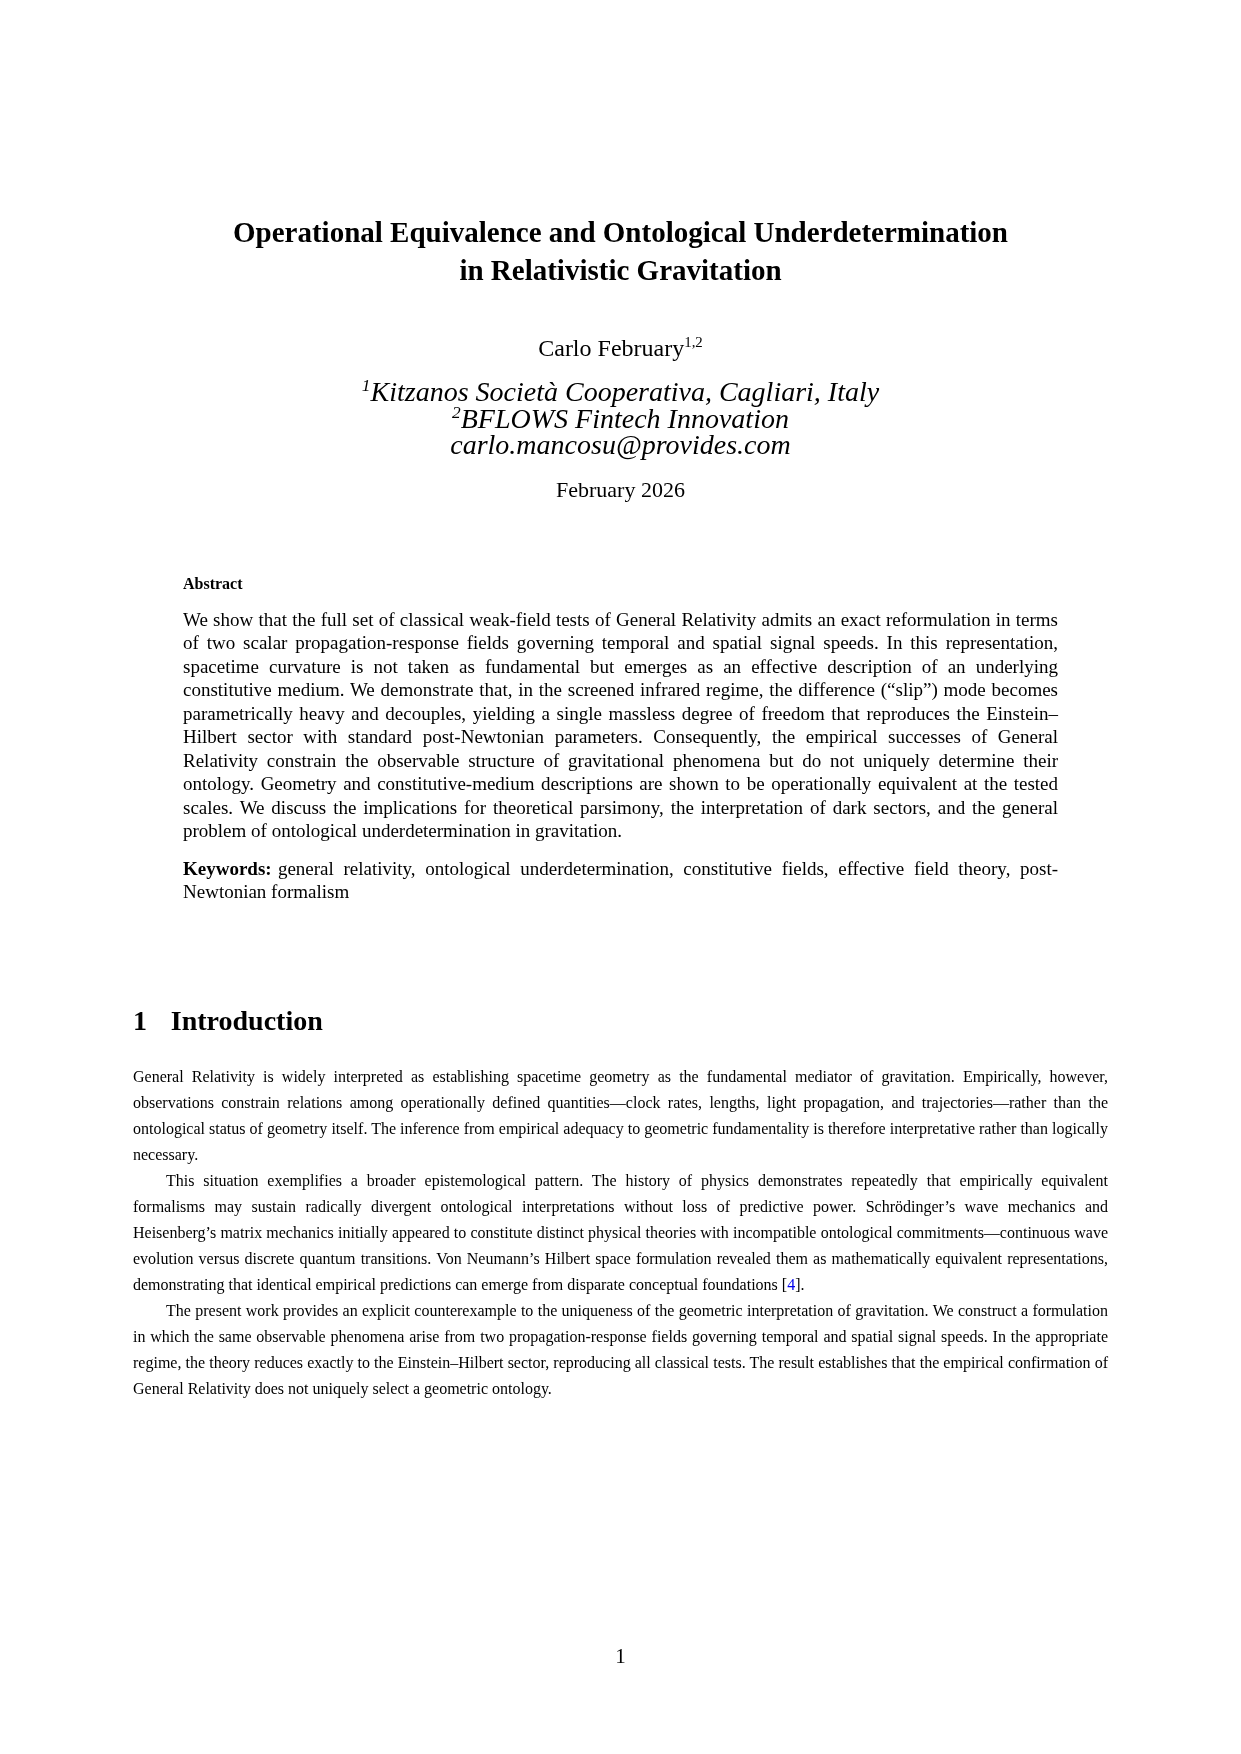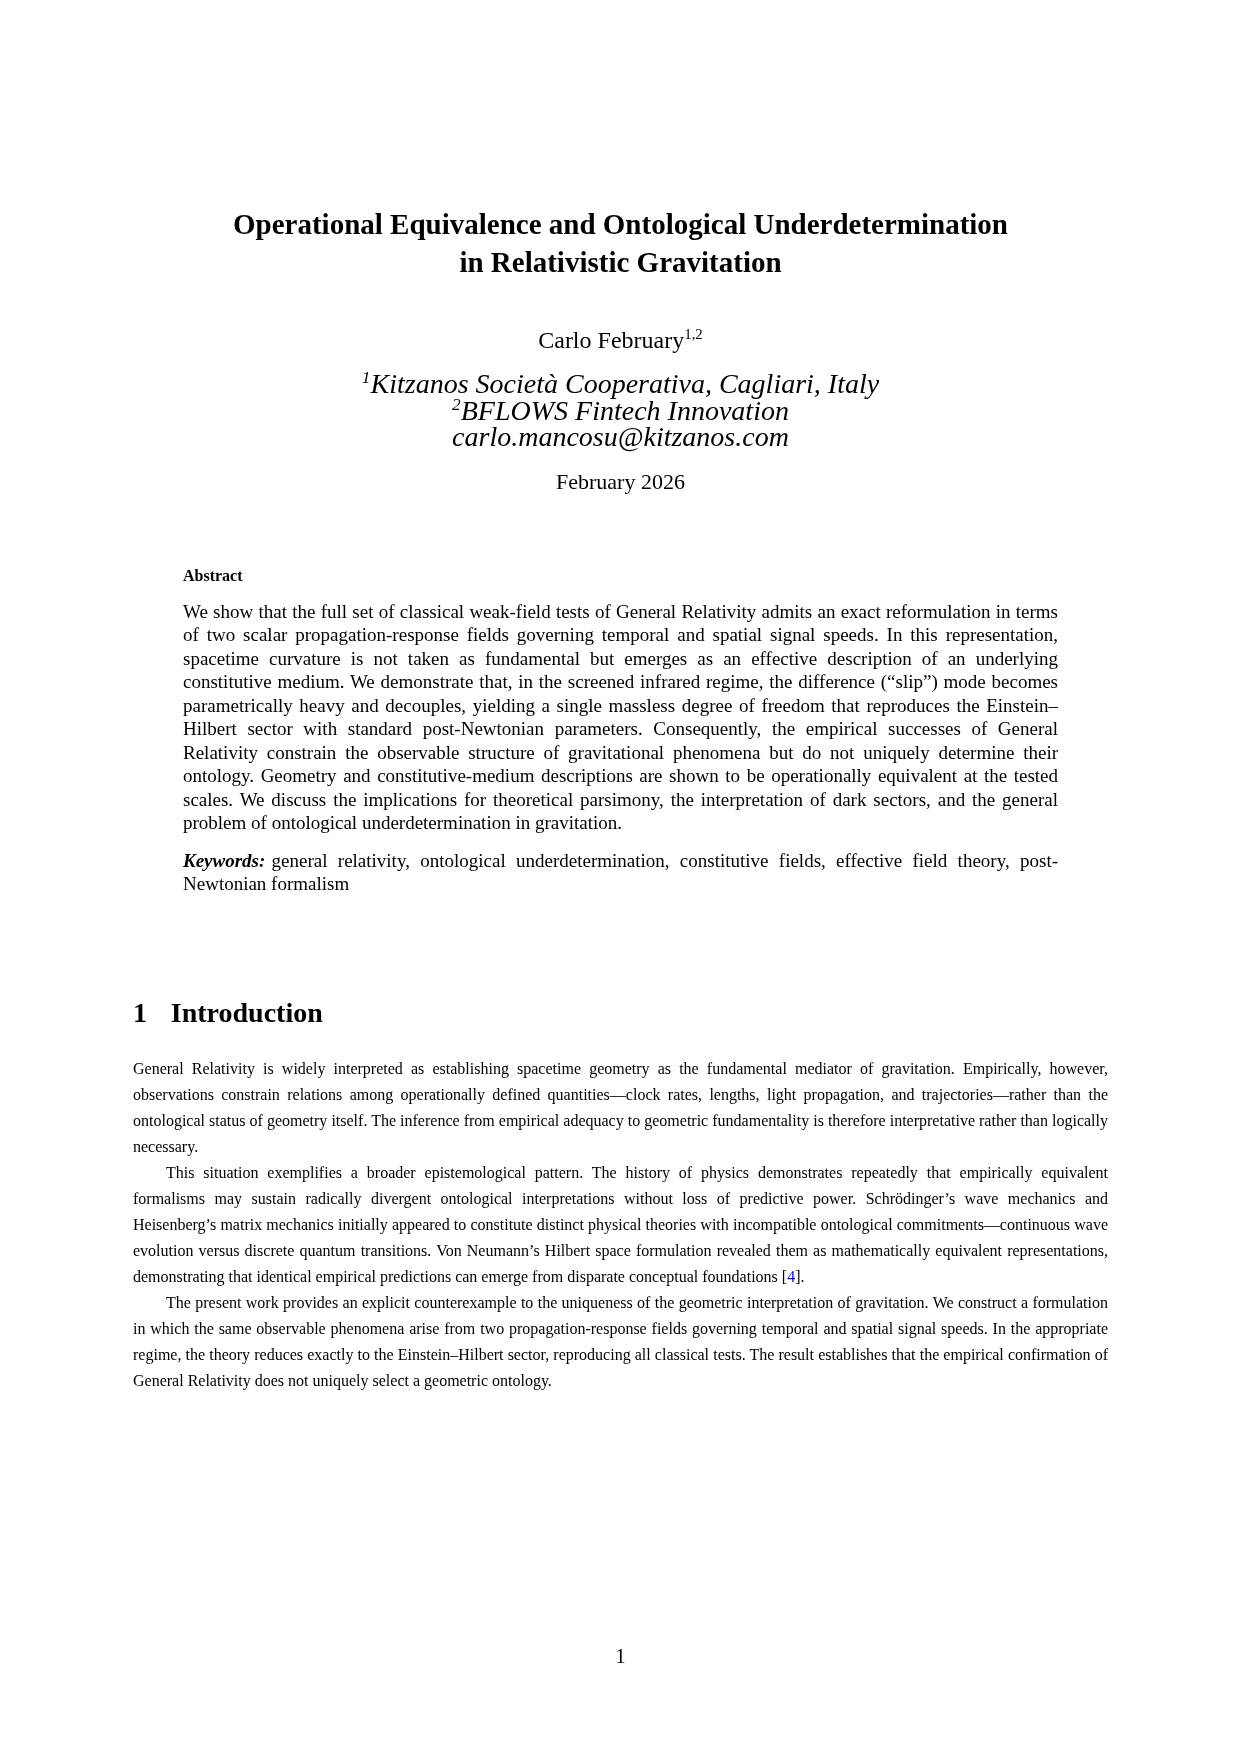--- a/index.html
+++ b/index.html
@@ -23,21 +23,21 @@
     margin: 0 133px;
     width: 975px;
   }
 
   
   .title {
     text-align: center;
     font-size: 29px;
     font-weight: bold;
     line-height: 38px;
-    margin: 4px;
+    margin: 12px;
   }
   .author-line {
     text-align: center;
     font-size: 24px;
     margin-top: 46px;
   }
   .author-line sup,
   .affil sup {
     font-size: 62%;
     line-height: 0;
@@ -71,21 +71,20 @@
   }
   .keywords {
     margin: 14px 50px 0 50px;
     font-size: 19px;
     line-height: 23.5px;
     text-align: justify;
   }
   .keywords .kw-label {
     font-weight: bold;
     margin-right: 0.33em;
-    font-style: italic;
   }
 
   
   .section-heading {
     margin: 100px 0 26px 0;
     font-size: 28px;
     font-weight: bold;
     line-height: 34px;
   }
   .section-heading .sec-num {
@@ -128,21 +127,21 @@
         <div>in Relativistic Gravitation</div>
       </h1>
 
       <div class="author-line">
         <span>Carlo February</span><sup>1,2</sup>
       </div>
 
       <div class="affiliations">
         <div class="affil"><sup>1</sup><span>Kitzanos Società Cooperativa, Cagliari, Italy</span></div>
         <div class="affil"><sup>2</sup><span>BFLOWS Fintech Innovation</span></div>
-        <div class="affil email">carlo.mancosu@kitzanos.com</div>
+        <div class="affil email">carlo.mancosu@provides.com</div>
       </div>
 
       <div class="date">February 2026</div>
     </header>
 
     <section>
       <div class="abstract-heading">Abstract</div>
       <p class="abstract-body">We show that the full set of classical weak-field tests of General Relativity admits an exact reformulation in terms of two scalar propagation-response fields governing temporal and spatial signal speeds. In this representation, spacetime curvature is not taken as fundamental but emerges as an effective description of an underlying constitutive medium. We demonstrate that, in the screened infrared regime, the difference (“slip”) mode becomes parametrically heavy and decouples, yielding a single massless degree of freedom that reproduces the Einstein–Hilbert sector with standard post-Newtonian parameters. Consequently, the empirical successes of General Relativity constrain the observable structure of gravitational phenomena but do not uniquely determine their ontology. Geometry and constitutive-medium descriptions are shown to be operationally equivalent at the tested scales. We discuss the implications for theoretical parsimony, the interpretation of dark sectors, and the general problem of ontological underdetermination in gravitation.</p>
       <p class="keywords">
         <span class="kw-label">Keywords:</span><span>general relativity, ontological underdetermination, constitutive fields, effective field theory, post-Newtonian formalism</span>

